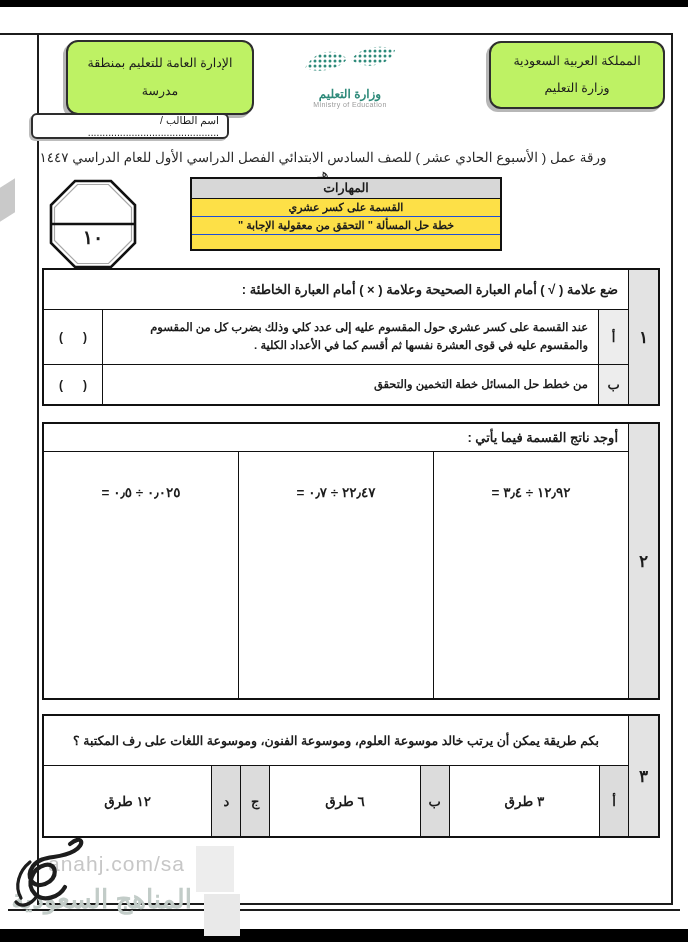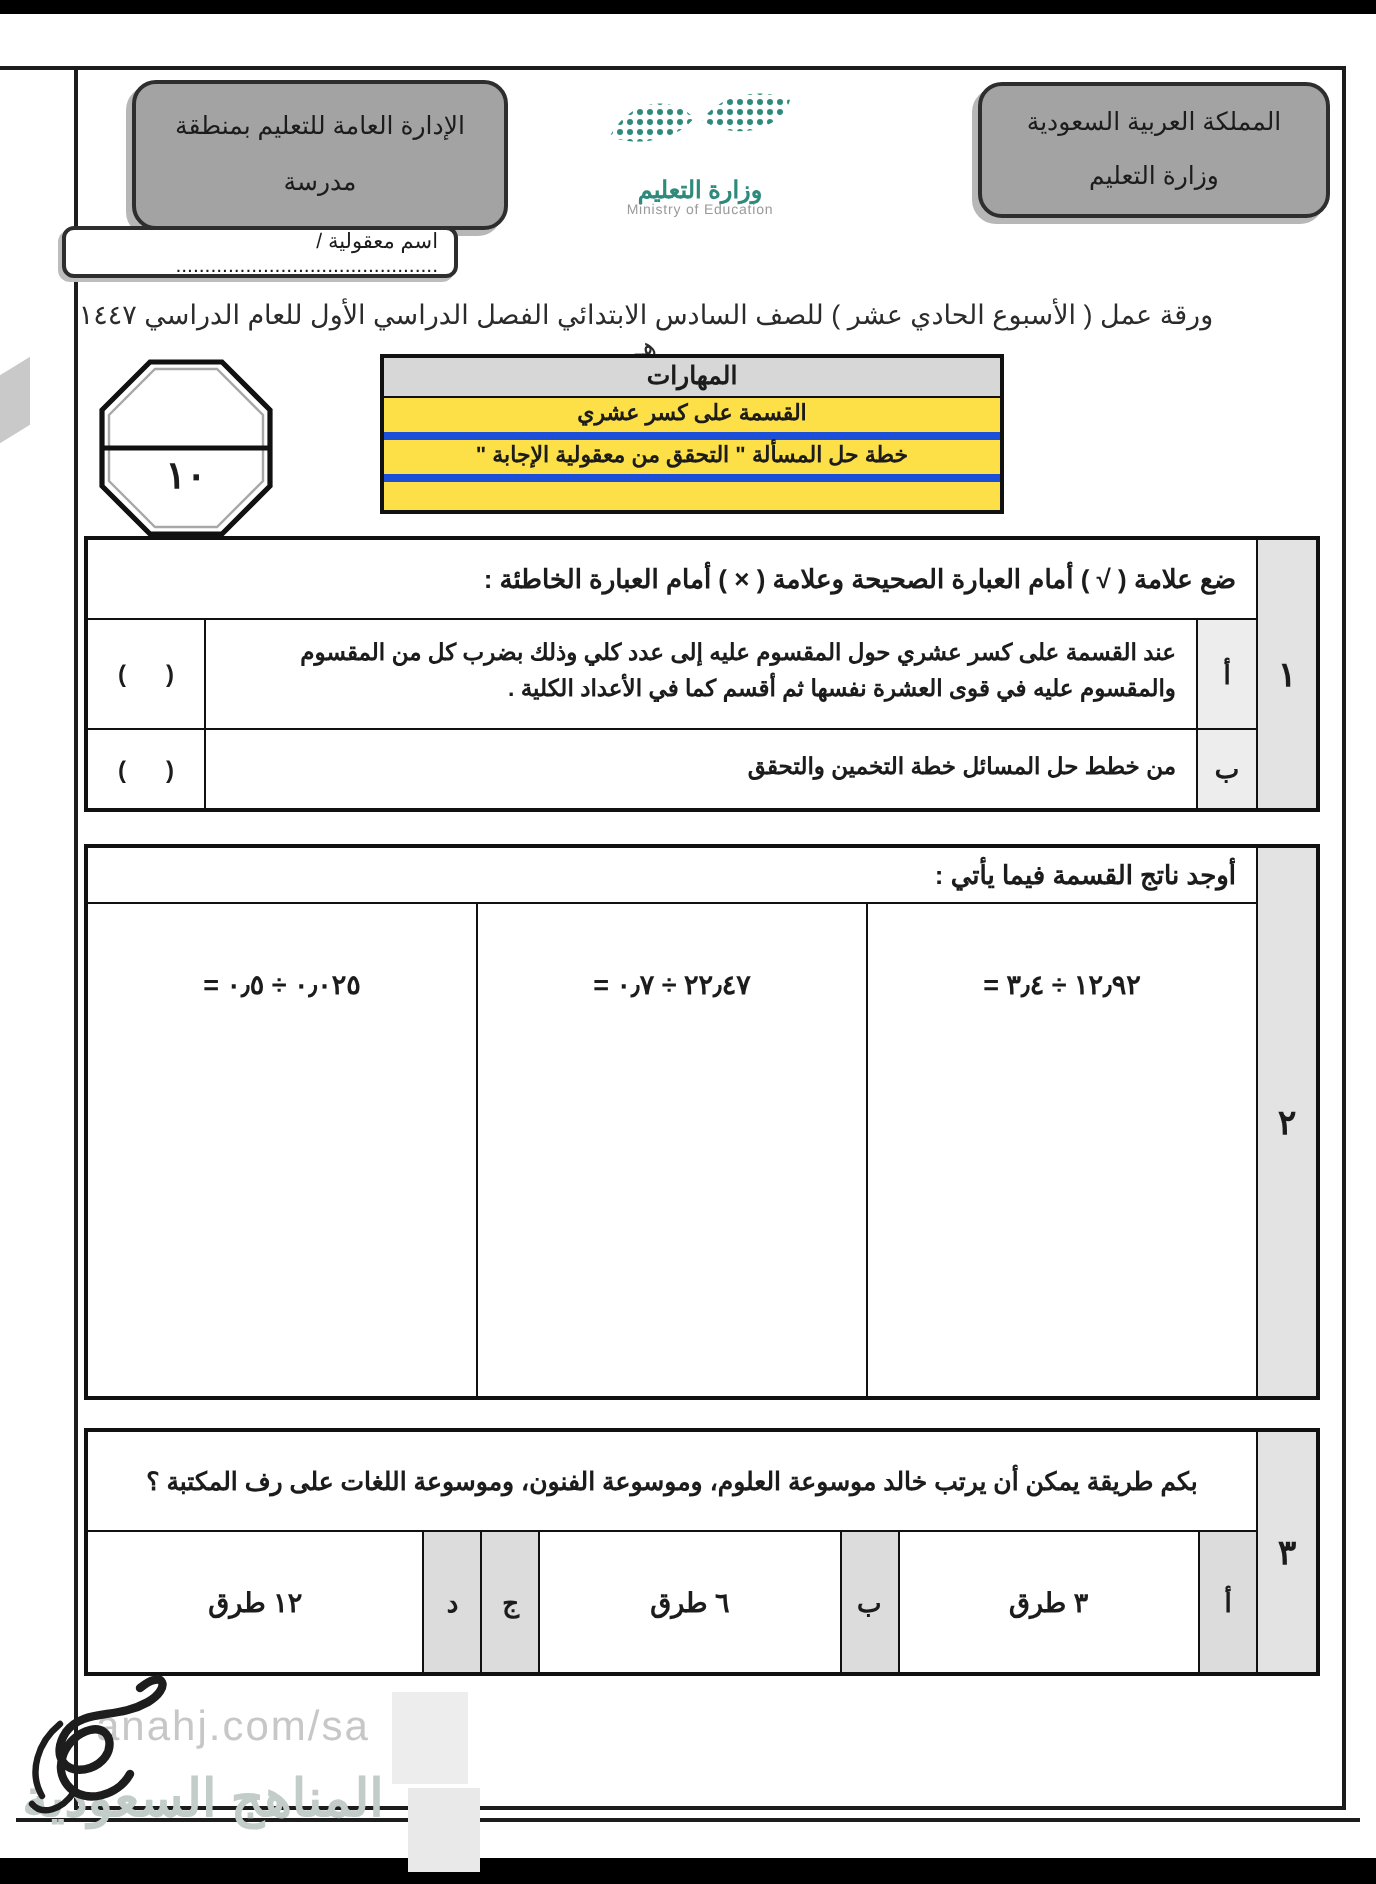--- a/index.html
+++ b/index.html
@@ -8,40 +8,40 @@
     font-family:"Liberation Sans", sans-serif;direction:rtl;color:#1c1c1c;
   }
   .scan-bar{position:absolute;left:0;width:100%;background:#000;}
   .scan-bar.top{top:0;height:7px;}
   .scan-bar.bottom{top:929px;height:13px;}
   .page-frame{position:absolute;left:37px;top:33px;width:636px;height:872px;border:2px solid #1c1c1c;box-sizing:border-box;background:transparent;}
   .top-ext{position:absolute;left:0;top:33px;width:37px;height:2px;background:#1c1c1c;}
   .bottom-ext{position:absolute;left:8px;top:909px;width:672px;height:2px;background:#1c1c1c;}
 
   
-  .hbox{position:absolute;border:2px solid #2e2e2e;border-radius:12px;background:#a3a3a3;
+  .hbox{position:absolute;border:2px solid #2e2e2e;border-radius:12px;background:#bef264;
     box-shadow:-3px 3px 0 #b7b7b7;display:flex;flex-direction:column;justify-content:space-evenly;
     align-items:center;font-size:12.5px;line-height:1.2;text-align:center;z-index:3;}
   .hbox.country{left:489px;top:41px;width:172px;height:64px;}
   .hbox.admin{left:66px;top:40px;width:184px;height:71px;}
   .name-box{position:absolute;left:31px;top:113px;width:198px;height:26px;border:2px solid #2e2e2e;
     border-radius:6px;background:#fff;box-shadow:-2px 2px 0 #bdbdbd;display:flex;align-items:center;
     padding:0 8px;font-size:10.5px;box-sizing:border-box;z-index:3;}
 
   
   .logo{position:absolute;left:288px;top:44px;width:124px;text-align:center;z-index:3;}
   .logo-ar{font-size:12px;font-weight:bold;color:#2e8a7a;margin-top:1px;}
   .logo-en{font-size:7px;color:#9a9a9a;letter-spacing:.4px;}
 
   .title{position:absolute;left:37px;top:149px;width:572px;text-align:center;font-size:13.5px;color:#2b2b2b;z-index:3;}
 
   
   .skills{position:absolute;left:190px;top:177px;width:312px;border:2px solid #111;box-sizing:border-box;background:#fde047;z-index:3;}
   .skills .hd{height:19px;line-height:19px;background:#d7d7d7;border-bottom:1px solid #111;font-weight:bold;font-size:12.5px;text-align:center;}
-  .skills .rw{height:17px;line-height:17px;border-bottom:4px solid #1d4ed8;font-weight:bold;font-size:11px;text-align:center;}
+  .skills .rw{height:17px;line-height:17px;border-bottom:1px solid #1d4ed8;font-weight:bold;font-size:11px;text-align:center;}
   .skills .rw.empty{height:14px;border-bottom:none;}
 
   
   .octagon{position:absolute;left:48px;top:178px;width:90px;height:92px;z-index:3;}
   .octagon .score{position:absolute;left:0;top:48px;width:100%;text-align:center;font-size:19px;font-weight:bold;}
 
   
   .qbox{position:absolute;left:42px;width:618px;border:2px solid #111;box-sizing:border-box;display:flex;background:#fff;z-index:3;}
   .q1{top:268px;height:138px;}
   .q2{top:422px;height:278px;}
@@ -119,21 +119,21 @@
     <div class="logo-ar">وزارة التعليم</div>
     <div class="logo-en">Ministry of Education</div>
   </div>
 
   <div class="hbox admin">
     <div>الإدارة العامة للتعليم بمنطقة</div>
     <div>مدرسة</div>
   </div>
 
   <div class="name-box">
-    <span>اسم معقولية / .............................................</span>
+    <span>اسم الطالب / .............................................</span>
   </div>
 
   <div class="title">ورقة عمل ( الأسبوع الحادي عشر ) للصف السادس الابتدائي الفصل الدراسي الأول للعام الدراسي ١٤٤٧ هـ</div>
 
   <div class="skills">
     <div class="hd">المهارات</div>
     <div class="rw">القسمة على كسر عشري</div>
     <div class="rw">خطة حل المسألة " التحقق من معقولية الإجابة "</div>
     <div class="rw empty"></div>
   </div>

